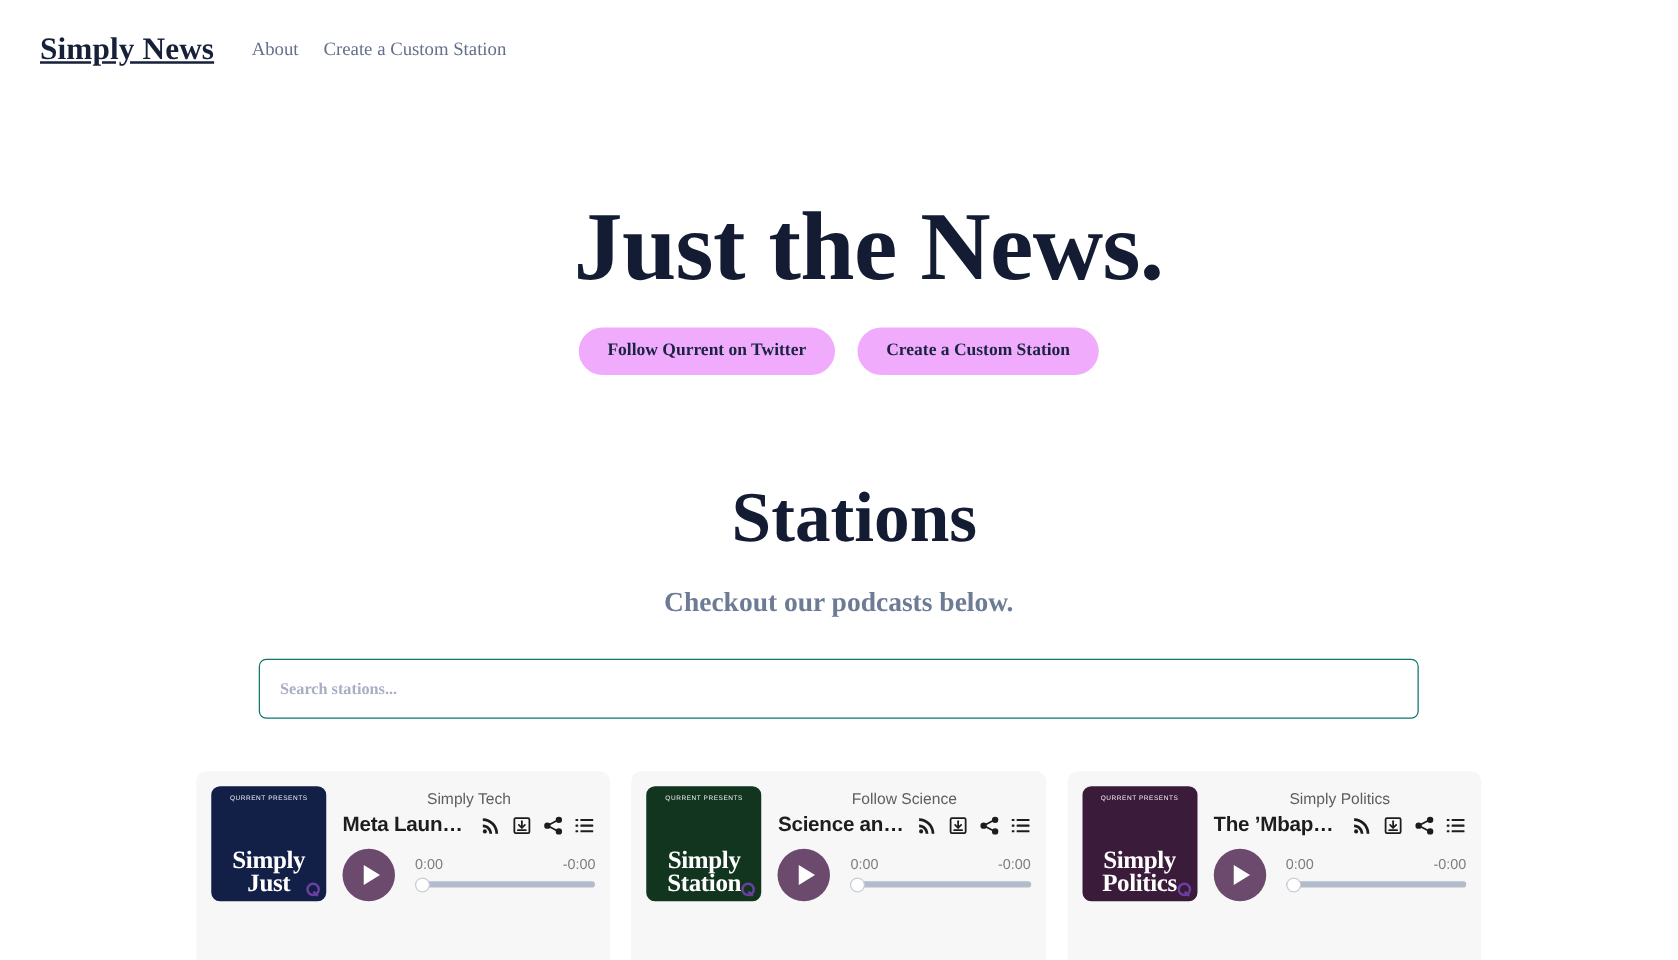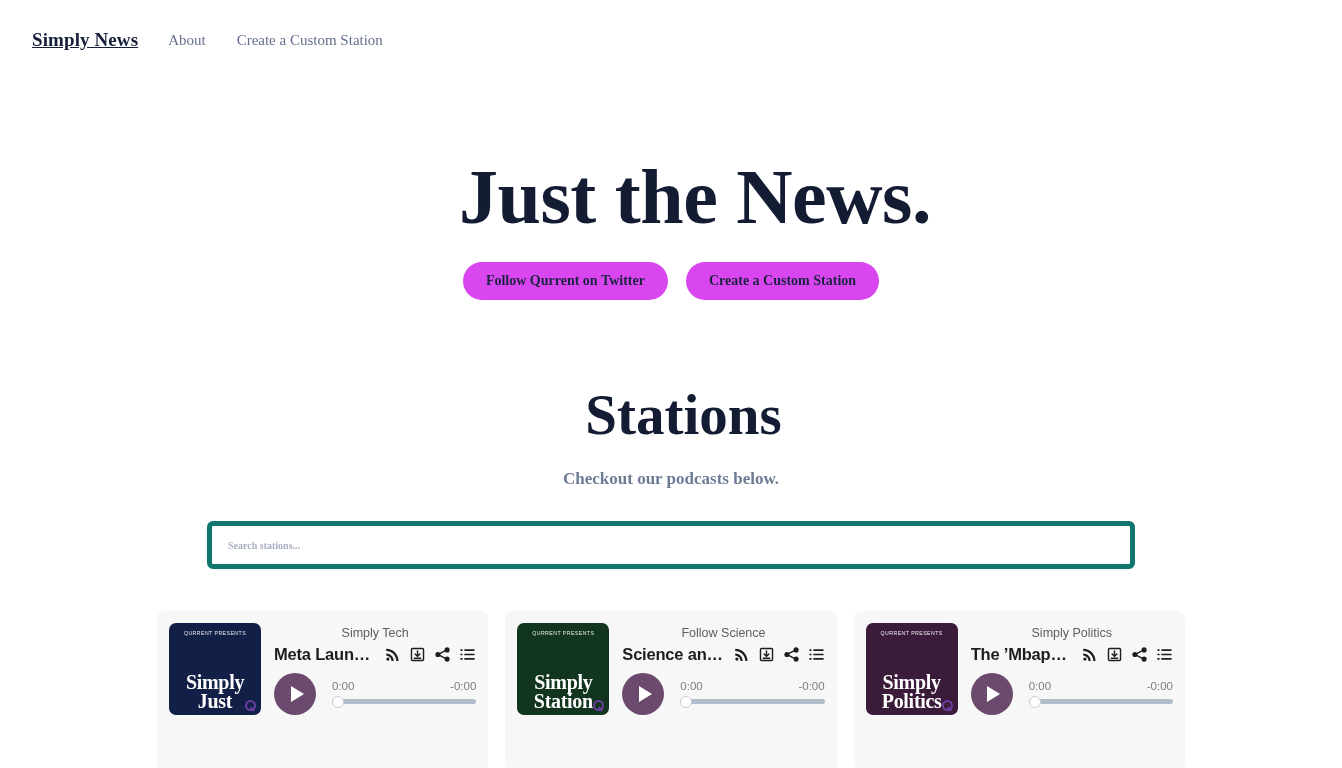--- a/index.html
+++ b/index.html
@@ -15,30 +15,30 @@
   
   .navbar {
     display: flex;
     align-items: center;
     height: 80px;
     padding: 0 32px;
   }
   .brand {
     font-family: "Liberation Serif", serif;
     font-weight: bold;
-    font-size: 19px;
+    font-size: 25px;
     color: #17203a;
     letter-spacing: .1px;
     margin-right: 30px;
     white-space: nowrap;
   }
   .nav-links {
     display: flex;
     align-items: center;
-    gap: 31px;
+    gap: 20px;
   }
   .nav-link {
     font-family: "Liberation Serif", serif;
     font-size: 15px;
     color: #64708c;
     text-decoration: none;
     white-space: nowrap;
   }
 
   
@@ -62,21 +62,21 @@
     font-size: 19px;
     color: #6d7b95;
   }
   .hero-actions {
     margin-top: 26px;
     display: flex;
     justify-content: center;
     gap: 18px;
   }
   .pill {
-    background: #d946ef;
+    background: #f0abfc;
     border: none;
     border-radius: 999px;
     padding: 11px 23px;
     font-family: "Liberation Serif", serif;
     font-weight: bold;
     font-size: 14px;
     color: #1a2440;
     cursor: pointer;
     white-space: nowrap;
   }
@@ -91,38 +91,38 @@
     font-weight: bold;
     font-size: 57px;
     color: #131c33;
     line-height: 1;
     padding-left: 25px;
   }
   .stations-sub {
     margin-top: 26px;
     font-family: "Liberation Serif", serif;
     font-weight: bold;
-    font-size: 17px;
+    font-size: 22px;
     color: #6d7b95;
   }
 
   .search-wrap {
     margin: 32px auto 0;
     width: 928px;
   }
   .search-input {
     width: 100%;
     height: 48px;
-    border: 5px solid #0f766e;
+    border: 1px solid #0f766e;
     border-radius: 6px;
     background: #fff;
     padding: 0 16px;
     font-family: "Liberation Serif", serif;
     font-weight: bold;
-    font-size: 10px;
+    font-size: 13px;
     color: #131c33;
     outline: none;
   }
   .search-input::placeholder {
     color: #a9aec2;
     font-weight: bold;
   }
 
   
   .card-grid {

